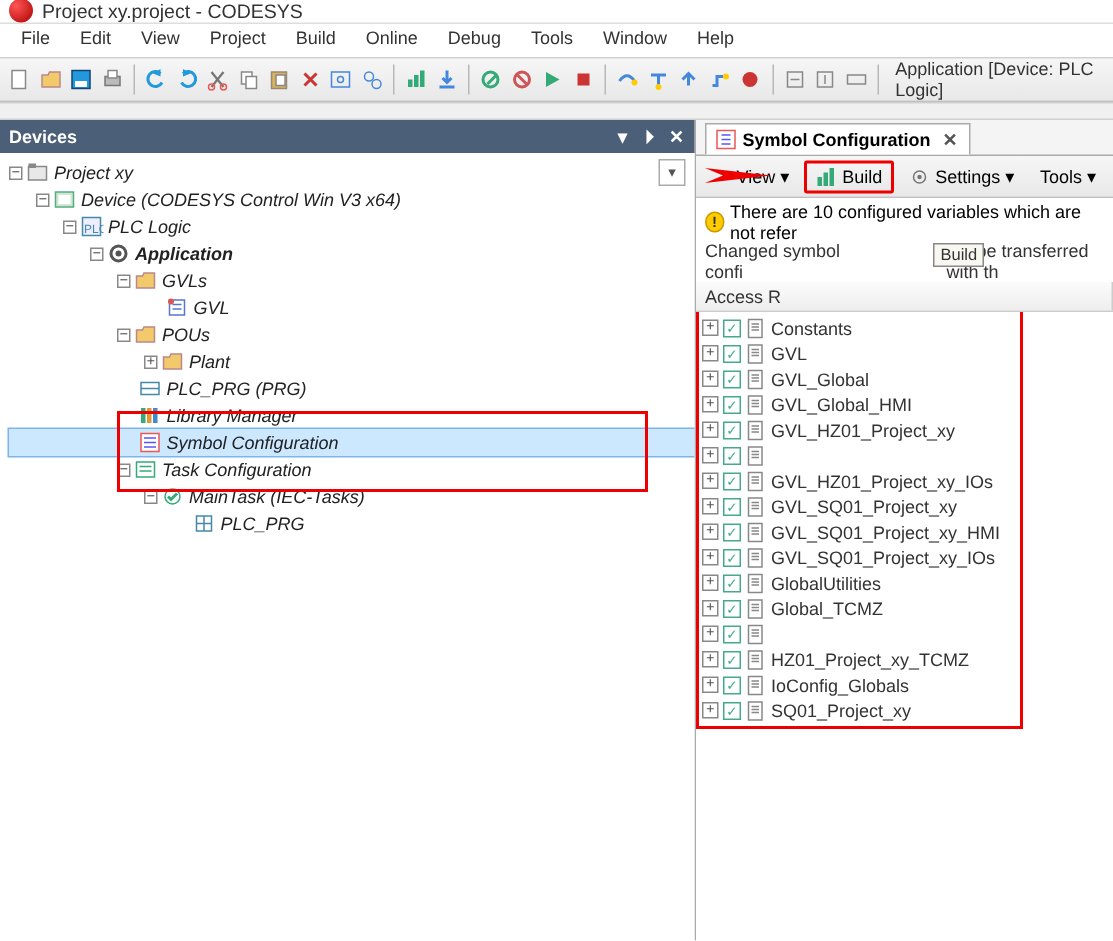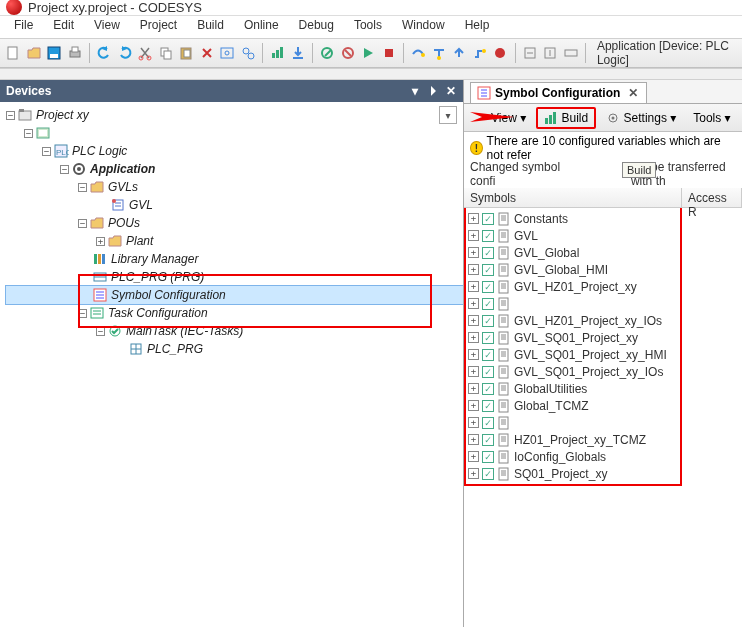--- a/index.html
+++ b/index.html
@@ -425,20 +425,21 @@
               </svg></span>
             <span class="label">Project xy</span>
           </div>
           <div class="tree-row">
             <span class="indent" style="width: 18px;"></span>
             <span class="exp box">−</span>
             <span class="icon"><svg width="16" height="16">
                 <rect x="2" y="3" width="12" height="10" fill="#cfe9cf" stroke="#5a8"></rect>
                 <rect x="4" y="5" width="8" height="6" fill="#fff"></rect>
               </svg></span>
+            <span class="label">Device (CODESYS Control Win V3 x64)</span>
           </div>
           <div class="tree-row">
             <span class="indent" style="width: 36px;"></span>
             <span class="exp box">−</span>
             <span class="icon"><svg width="16" height="16">
                 <rect x="2" y="2" width="12" height="12" fill="#eef" stroke="#48a"></rect>
                 <text x="3" y="12" font-size="8" fill="#48a">PLC</text>
               </svg></span>
             <span class="label">PLC Logic</span>
           </div>
@@ -482,34 +483,34 @@
             <span class="exp box">+</span>
             <span class="icon"><svg width="16" height="16">
                 <path d="M2 5 L6 5 L7 3 L14 3 L14 13 L2 13 Z" fill="#f2c96b" stroke="#b88"></path>
               </svg></span>
             <span class="label">Plant</span>
           </div>
           <div class="tree-row">
             <span class="indent" style="width: 72px;"></span>
             <span class="exp"></span>
             <span class="icon"><svg width="16" height="16">
+                <rect x="2" y="4" width="12" height="8" fill="#fff" stroke="#48a"></rect>
+                <path d="M2 8 L14 8" stroke="#48a"></path>
+              </svg></span>
+            <span class="label">PLC_PRG (PRG)</span>
+          </div>
+          <div class="tree-row">
+            <span class="indent" style="width: 72px;"></span>
+            <span class="exp"></span>
+            <span class="icon"><svg width="16" height="16">
                 <rect x="2" y="3" width="3" height="10" fill="#3a7"></rect>
                 <rect x="6" y="3" width="3" height="10" fill="#d93"></rect>
                 <rect x="10" y="3" width="3" height="10" fill="#48c"></rect>
               </svg></span>
             <span class="label">Library Manager</span>
-          </div>
-          <div class="tree-row">
-            <span class="indent" style="width: 72px;"></span>
-            <span class="exp"></span>
-            <span class="icon"><svg width="16" height="16">
-                <rect x="2" y="4" width="12" height="8" fill="#fff" stroke="#48a"></rect>
-                <path d="M2 8 L14 8" stroke="#48a"></path>
-              </svg></span>
-            <span class="label">PLC_PRG (PRG)</span>
           </div>
           <div class="tree-row selected">
             <span class="indent" style="width: 72px;"></span>
             <span class="exp"></span>
             <span class="icon"><svg width="16" height="16">
                 <rect x="2" y="2" width="12" height="12" fill="#fff" stroke="#e55"></rect>
                 <path d="M4 5 L12 5 M4 8 L12 8 M4 11 L12 11" stroke="#55f"></path>
               </svg></span>
             <span class="label">Symbol Configuration</span>
           </div>
@@ -588,21 +589,20 @@
       <div class="warn-icon">!</div>
       <span>There are 10 configured variables which are not refer</span>
     </div>
     <div class="change-bar">
       <span>Changed symbol confi</span>
       <div class="tooltip-box">Build</div>
       <span style="margin-left:44px">will be transferred with th</span>
     </div>
 
     <div class="sym-header-row">
-      <div class="cell" style="width:218px">Symbols</div>
       <div class="cell" style="flex:1">Access R</div>
     </div>
     <div class="symbols-grid">
       <div class="sym-list" id="symlist" style="width:218px">
           <div class="sym-row">
             <span class="sexp">+</span>
             <span class="ck">✓</span>
             <span class="sicon"><svg width="14" height="14">
                 <rect x="2" y="1" width="9" height="12" fill="#fff" stroke="#888"></rect>
                 <path d="M4 4 L9 4 M4 6 L9 6 M4 8 L9 8" stroke="#888"></path>

